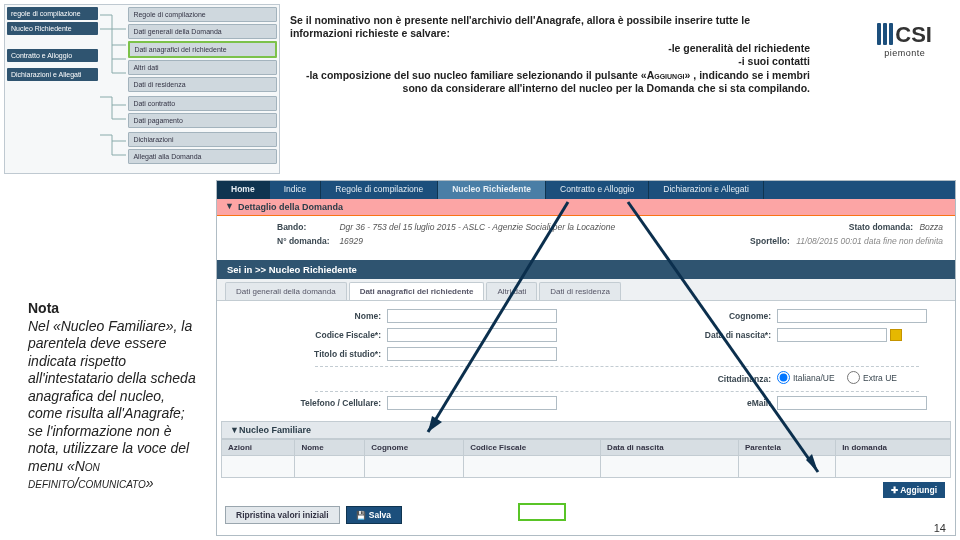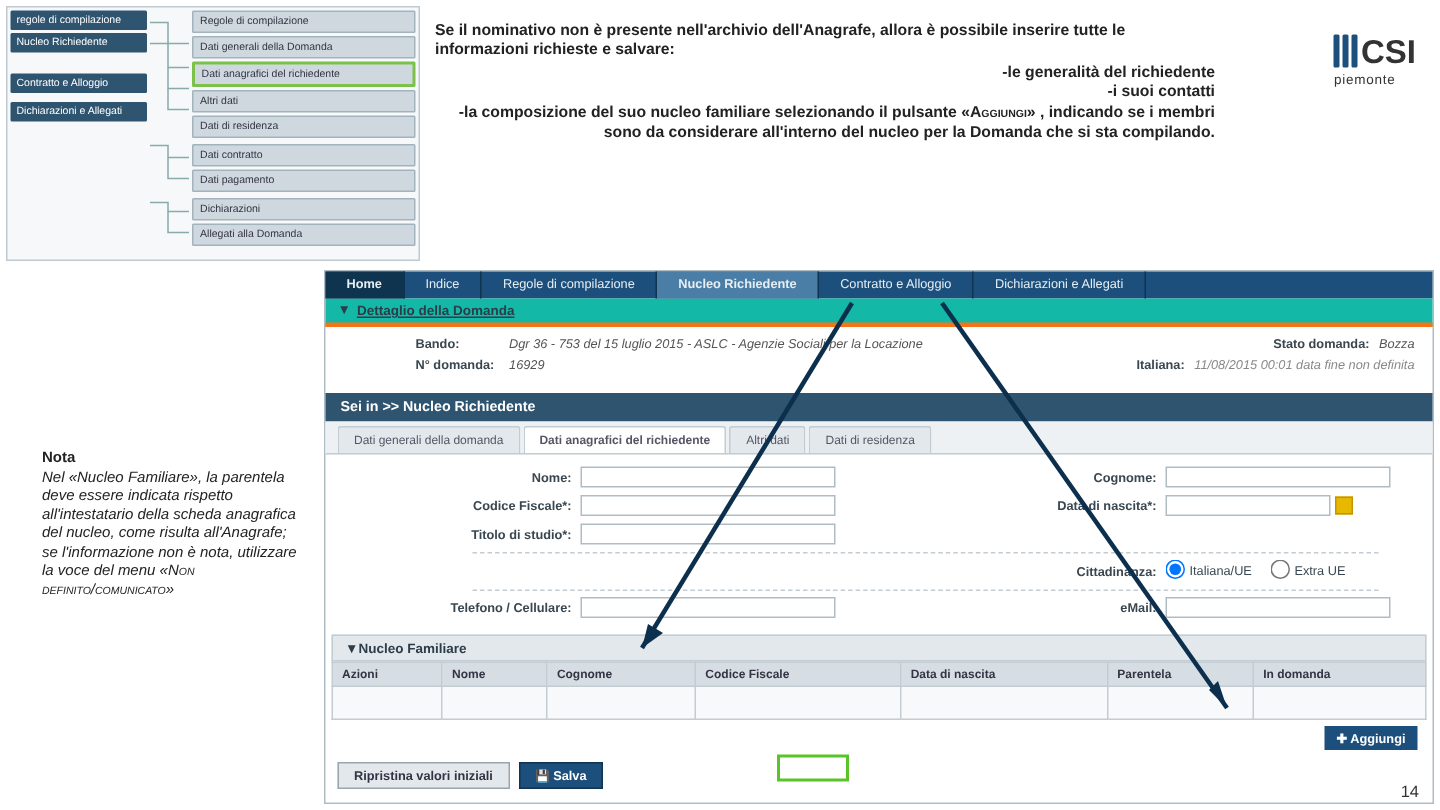--- a/index.html
+++ b/index.html
@@ -13,37 +13,37 @@
   .mini-left .sp { height:4px; }
   .mini-right { width:150px; padding-left:4px; }
   .mini-right .ritem { background:#cfd8de; color:#334; font-size:7px; padding:3px 4px; margin-bottom:2px; border-radius:1px; border:1px solid #a3b3bd; }
   .mini-right .hi { border:2px solid #7cc24a; }
   
   .intro { position:absolute; left:290px; top:14px; width:520px; font-size:10.5px; font-weight:bold; line-height:1.25; }
   .intro ul { list-style:none; padding:0; margin:2px 0 0 0;text-align:right; }
   .intro ul li::before { content:"-"; display:inline-block; width:14px; }
   .intro .sc { font-variant: small-caps; }
   
-  .logo { position:absolute; right:16px; top:22px; text-align:left; }
+  .logo { position:absolute; right:28px; top:22px; text-align:center; }
   .logo .g { font-size:22px; font-weight:bold; color:#333; }
   .logo .g span.bar { display:inline-block; width:4px; height:22px; background:#1c4f7c; margin:0 2px -3px 0; border-radius:1px; }
   .logo .sub { font-size:9px; color:#333; letter-spacing:0.5px; }
   
-  .note { position:absolute; left:28px; top:300px; width:170px; font-size:10px; line-height:1.25; }
+  .note { position:absolute; left:28px; top:300px; width:170px; font-size:14px; line-height:1.25; }
   .note b { font-weight:bold; font-style:normal; display:block; }
   .note .it { font-style:italic; }
   .note .sc { font-variant: small-caps; }
   
   .app { position:absolute; left:216px; top:180px; right:4px; bottom:4px; border:1px solid #b0bcc4; background:#fff; }
   .topbar { background:#1c4f7c; height:18px; display:flex; align-items:stretch; }
   .topbar .tab { color:#e6eef4; font-size:8.5px; padding:3px 14px; border-right:1px solid #0f3450; cursor:pointer; }
   .topbar .tab.home { background:#0f3450; font-weight:bold; }
   .topbar .tab.active { background:#4a7ea6; font-weight:bold; }
   
-  .sect-hd { background:#14b8a6; border-bottom:3px solid #f97316; padding:3px 8px; font-size:9px; font-weight:bold; color:#2b3d49;text-decoration:underline; }
+  .sect-hd { background:#fca5a5; border-bottom:1px solid #f97316; padding:3px 8px; font-size:9px; font-weight:bold; color:#2b3d49; }
   .sect-hd .tri { display:inline-block; margin-right:4px; transform:translateY(-1px); }
   .dett { padding:6px 12px 10px 60px; font-size:8.5px; color:#3a4750; }
   .dett .row { display:flex; gap:40px; margin-bottom:4px; align-items:center; }
   .dett .lab { font-weight:bold; display:inline-block; min-width:60px; }
   .dett .val { color:#555;font-style:italic; }
   .dett .right { margin-left:auto; text-align:right; }
   .dett .right .lab { min-width:auto; margin-right:4px; }
   
   .crumb { background:#2f5470; color:#fff; font-size:9.5px; font-weight:bold; padding:4px 10px; }
   
@@ -161,21 +161,21 @@
     <div class="tab">Dichiarazioni e Allegati</div>
   </div>
   <div class="sect-hd"><span class="tri">▼</span><span>Dettaglio della Domanda</span></div>
   <div class="dett">
     <div class="row">
       <span><span class="lab">Bando:</span> <span class="val">Dgr 36 - 753 del 15 luglio 2015 - ASLC - Agenzie Sociali per la Locazione</span></span>
       <span class="right"><span class="lab">Stato domanda:</span> <span class="val">Bozza</span></span>
     </div>
     <div class="row">
       <span><span class="lab">N° domanda:</span> <span class="val">16929</span></span>
-      <span class="right"><span class="lab">Italiana:</span> <span class="val" style="color:#888">11/08/2015 00:01   data fine non definita</span></span>
+      <span class="right"><span class="lab">Sportello:</span> <span class="val" style="color:#888">11/08/2015 00:01   data fine non definita</span></span>
     </div>
   </div>
   <div class="crumb">Sei in &gt;&gt; Nucleo Richiedente</div>
   <div class="subtabs">
     <div class="st">Dati generali della domanda</div>
     <div class="st active">Dati anagrafici del richiedente</div>
     <div class="st">Altri dati</div>
     <div class="st">Dati di residenza</div>
   </div>
   <div class="form">

